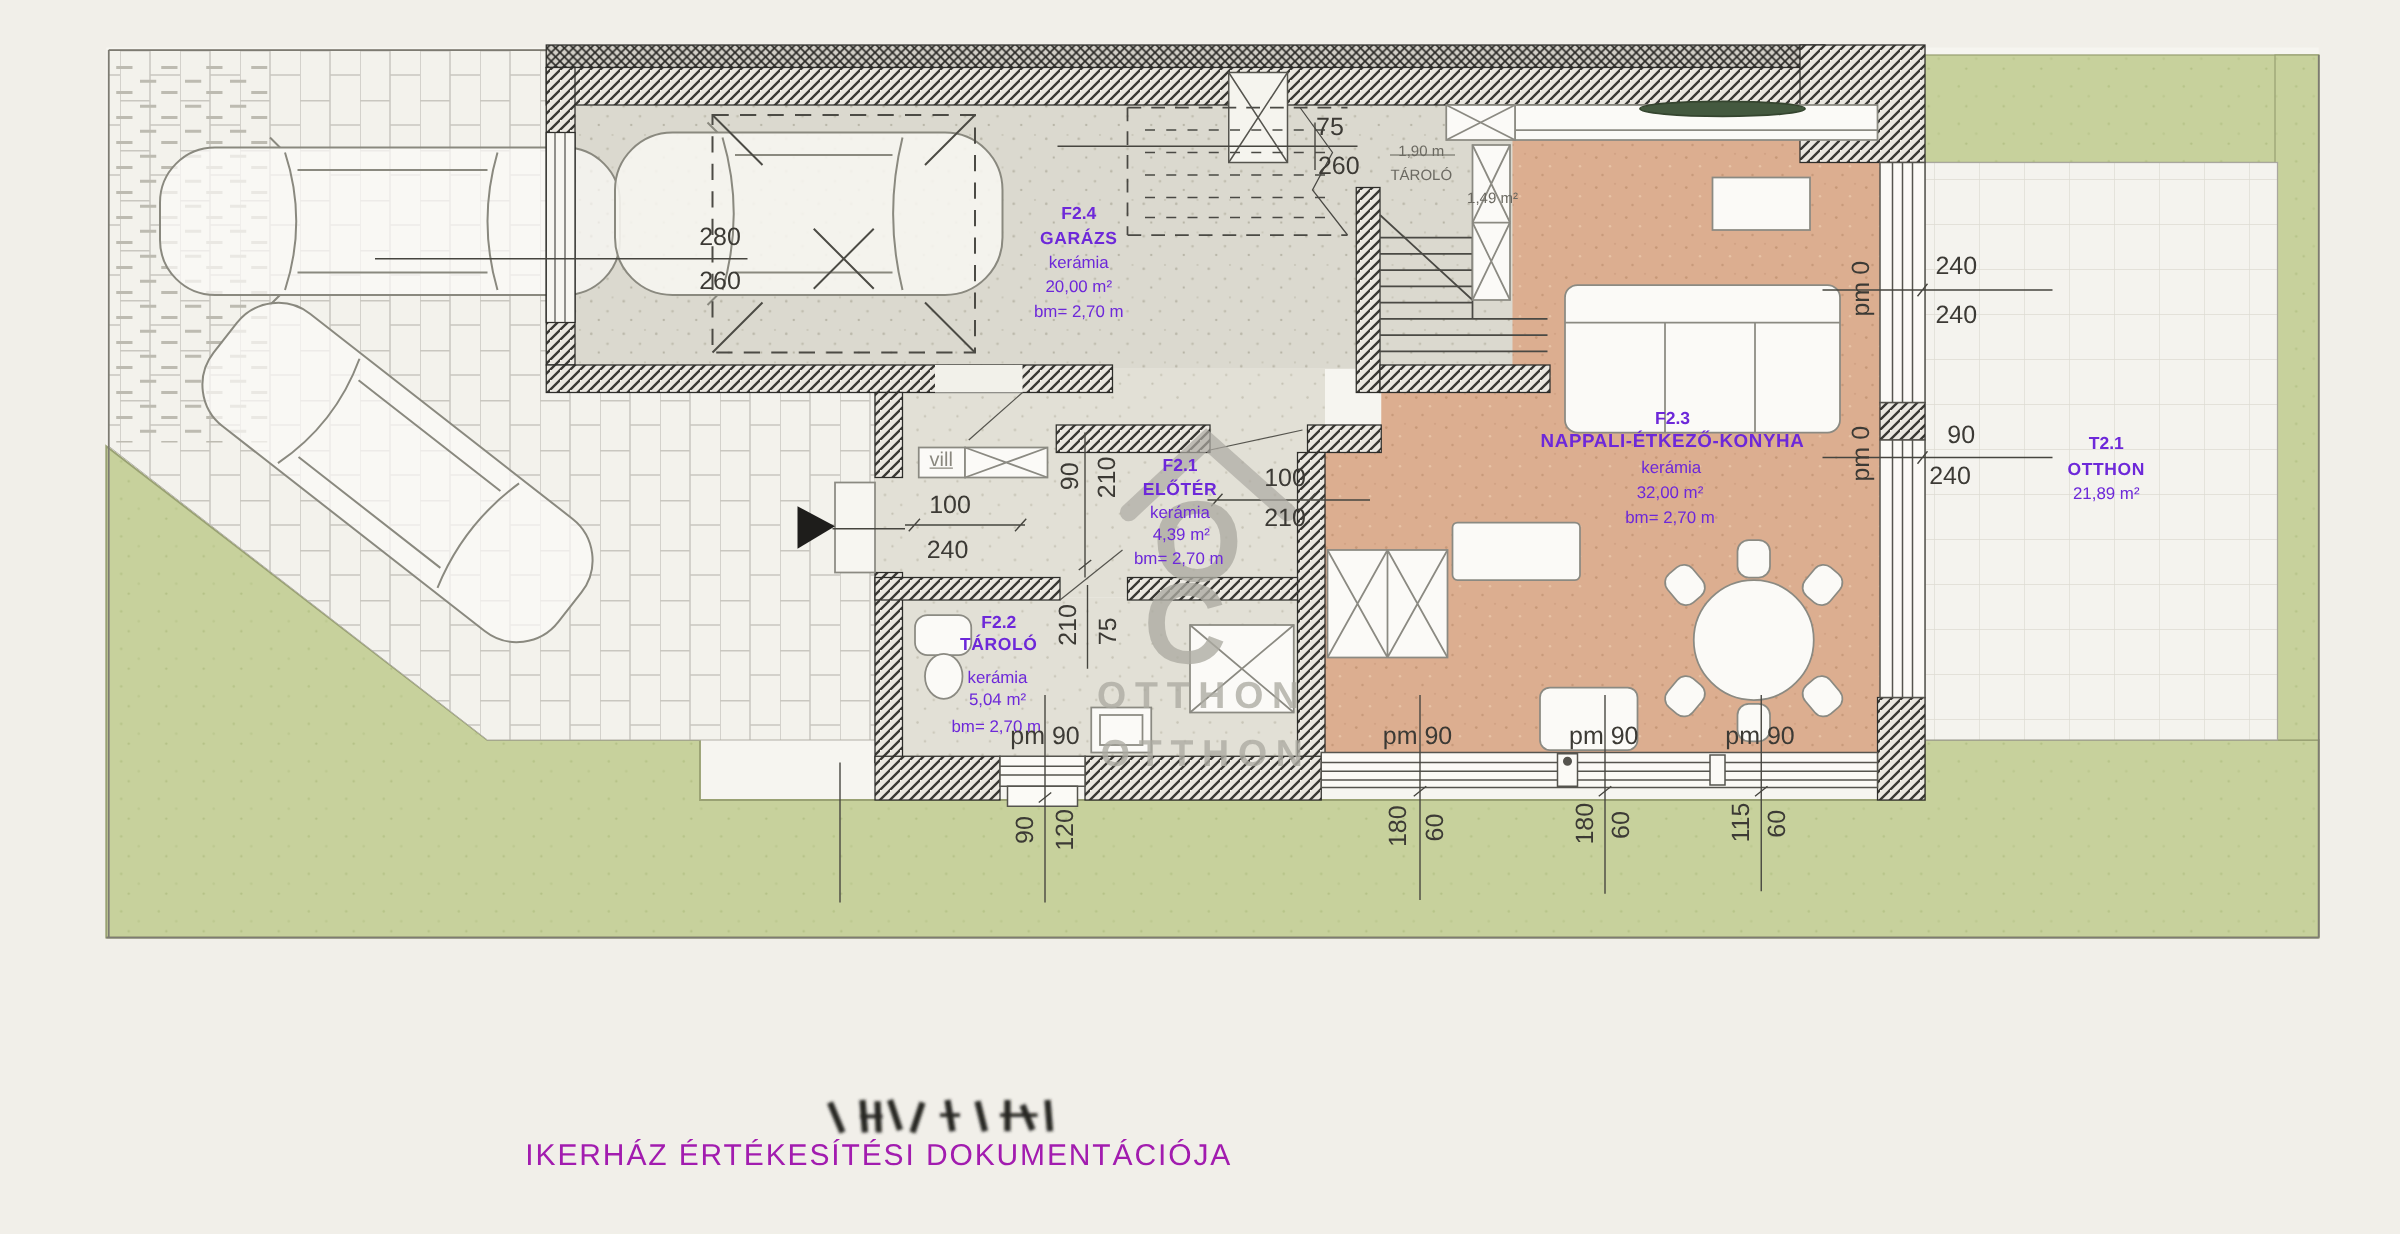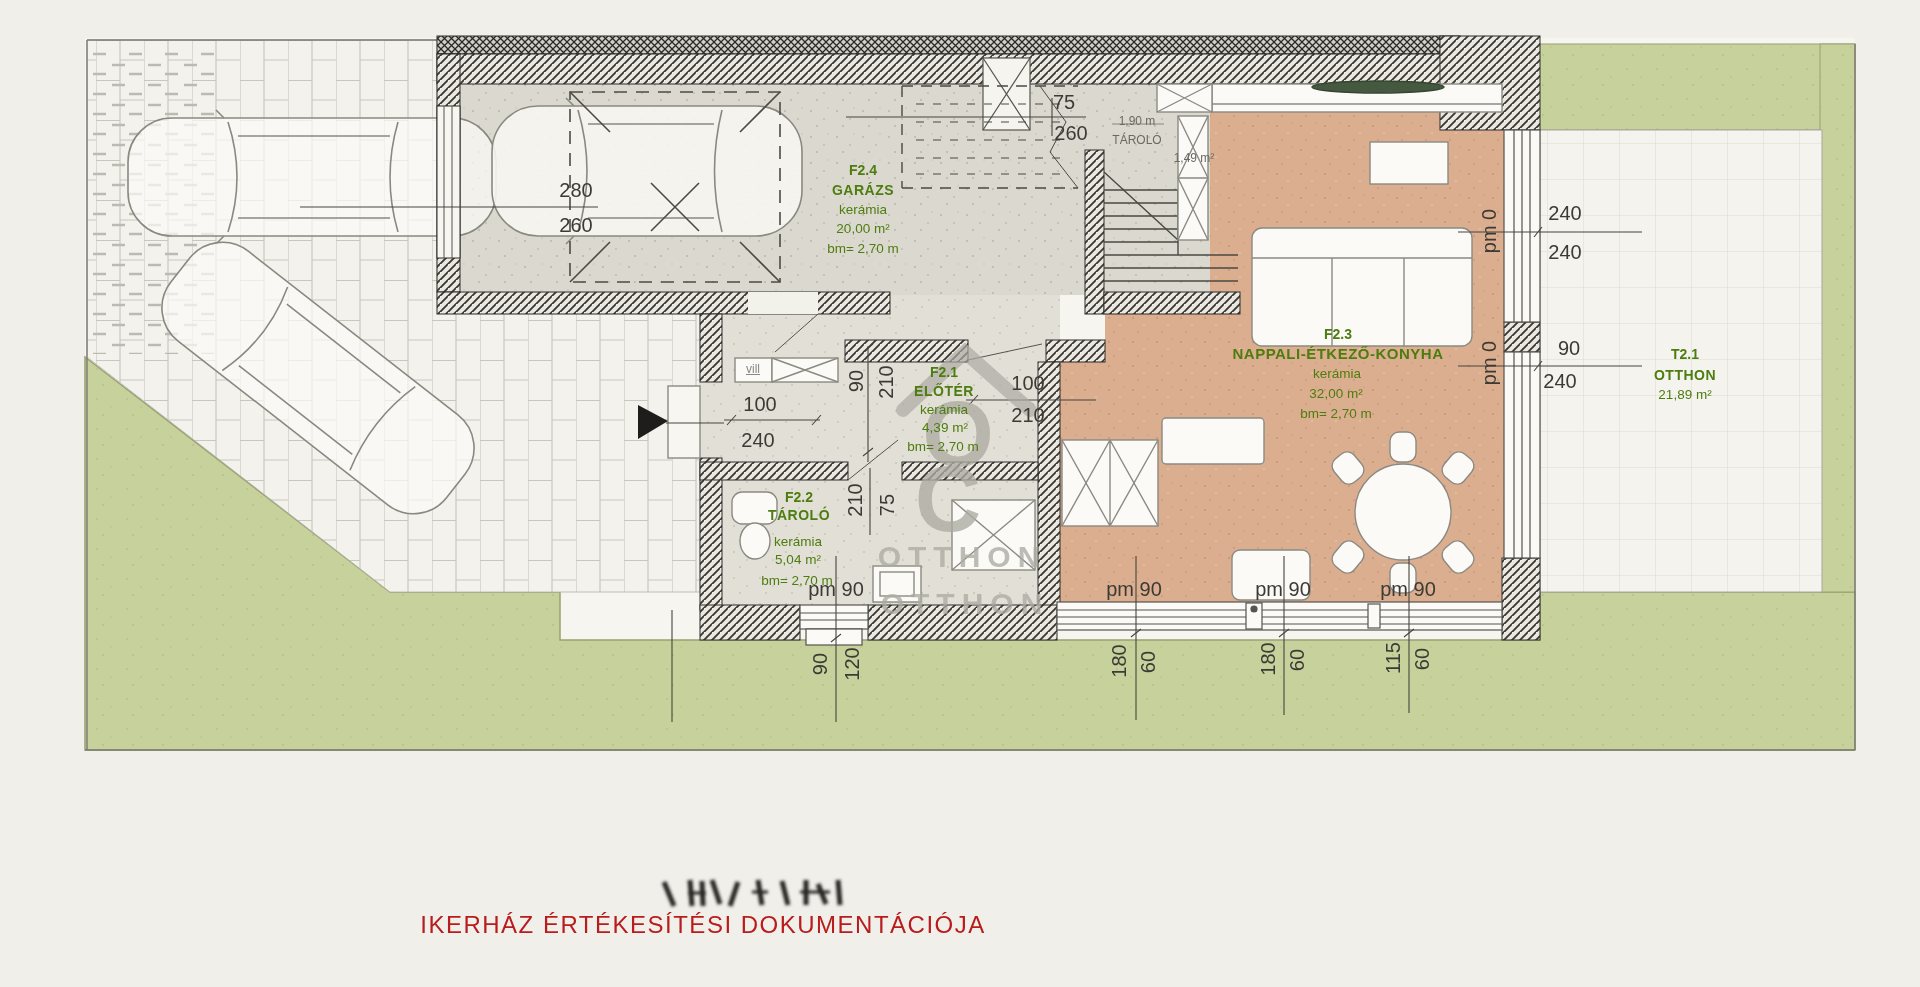--- a/index.html
+++ b/index.html
@@ -1,34 +1,34 @@
 <!DOCTYPE html>
 <html><head>
 <meta charset="utf-8">
 <style>
   html,body{margin:0;padding:0;background:#f1efe9;}
   #page{position:relative;width:1920px;height:987px;background:#f1efe9;overflow:hidden;
         font-family:"Liberation Sans",sans-serif;color:#34332f;}
   svg{position:absolute;left:0;top:0;}
   .lb{position:absolute;transform:translate(-50%,-50%);white-space:nowrap;
-      font-size:13.5px;color:#4d7c0f;line-height:1;}
+      font-size:13.5px;color:#6d28d9;line-height:1;}
   .code{font-weight:bold;font-size:14px;}
   .rname{font-weight:bold;font-size:14px;letter-spacing:.5px;}
   .rname.big{font-size:15px;}
   .sub{font-size:13.5px;}
   .dim{font-size:20px;color:#3c3a35;}
   .vert{transform:translate(-50%,-50%) rotate(-90deg);}
   .small{font-size:12px;color:#6b6961;}
-  .tiny{font-size:12px;color:#8a887f;text-decoration:underline;}
+  .tiny{font-size:16px;color:#8a887f;text-decoration:underline;}
   .wm{position:absolute;transform:translate(-50%,-50%);color:rgba(172,170,162,.78);
       font-weight:bold;line-height:1;}
   .wm.letter{font-size:92px;}
   .wm.word{font-size:30px;letter-spacing:7px;}
   .title1{position:absolute;font-size:25px;letter-spacing:2px;color:#3b3a36;}
-  .title2{position:absolute;transform:translate(-50%,-50%);font-size:24px;letter-spacing:1.5px;color:#b91c1c;}
+  .title2{position:absolute;transform:translate(-50%,-50%);font-size:24px;letter-spacing:1.5px;color:#a21caf;}
 </style>
 </head>
 <body>
 
 <div id="page">
 
 <svg width="1920" height="987" viewBox="0 0 1920 987">
   <defs>
     <pattern id="brick" width="48" height="40" patternUnits="userSpaceOnUse">
       <rect width="48" height="40" fill="#f3f2ec"></rect>

